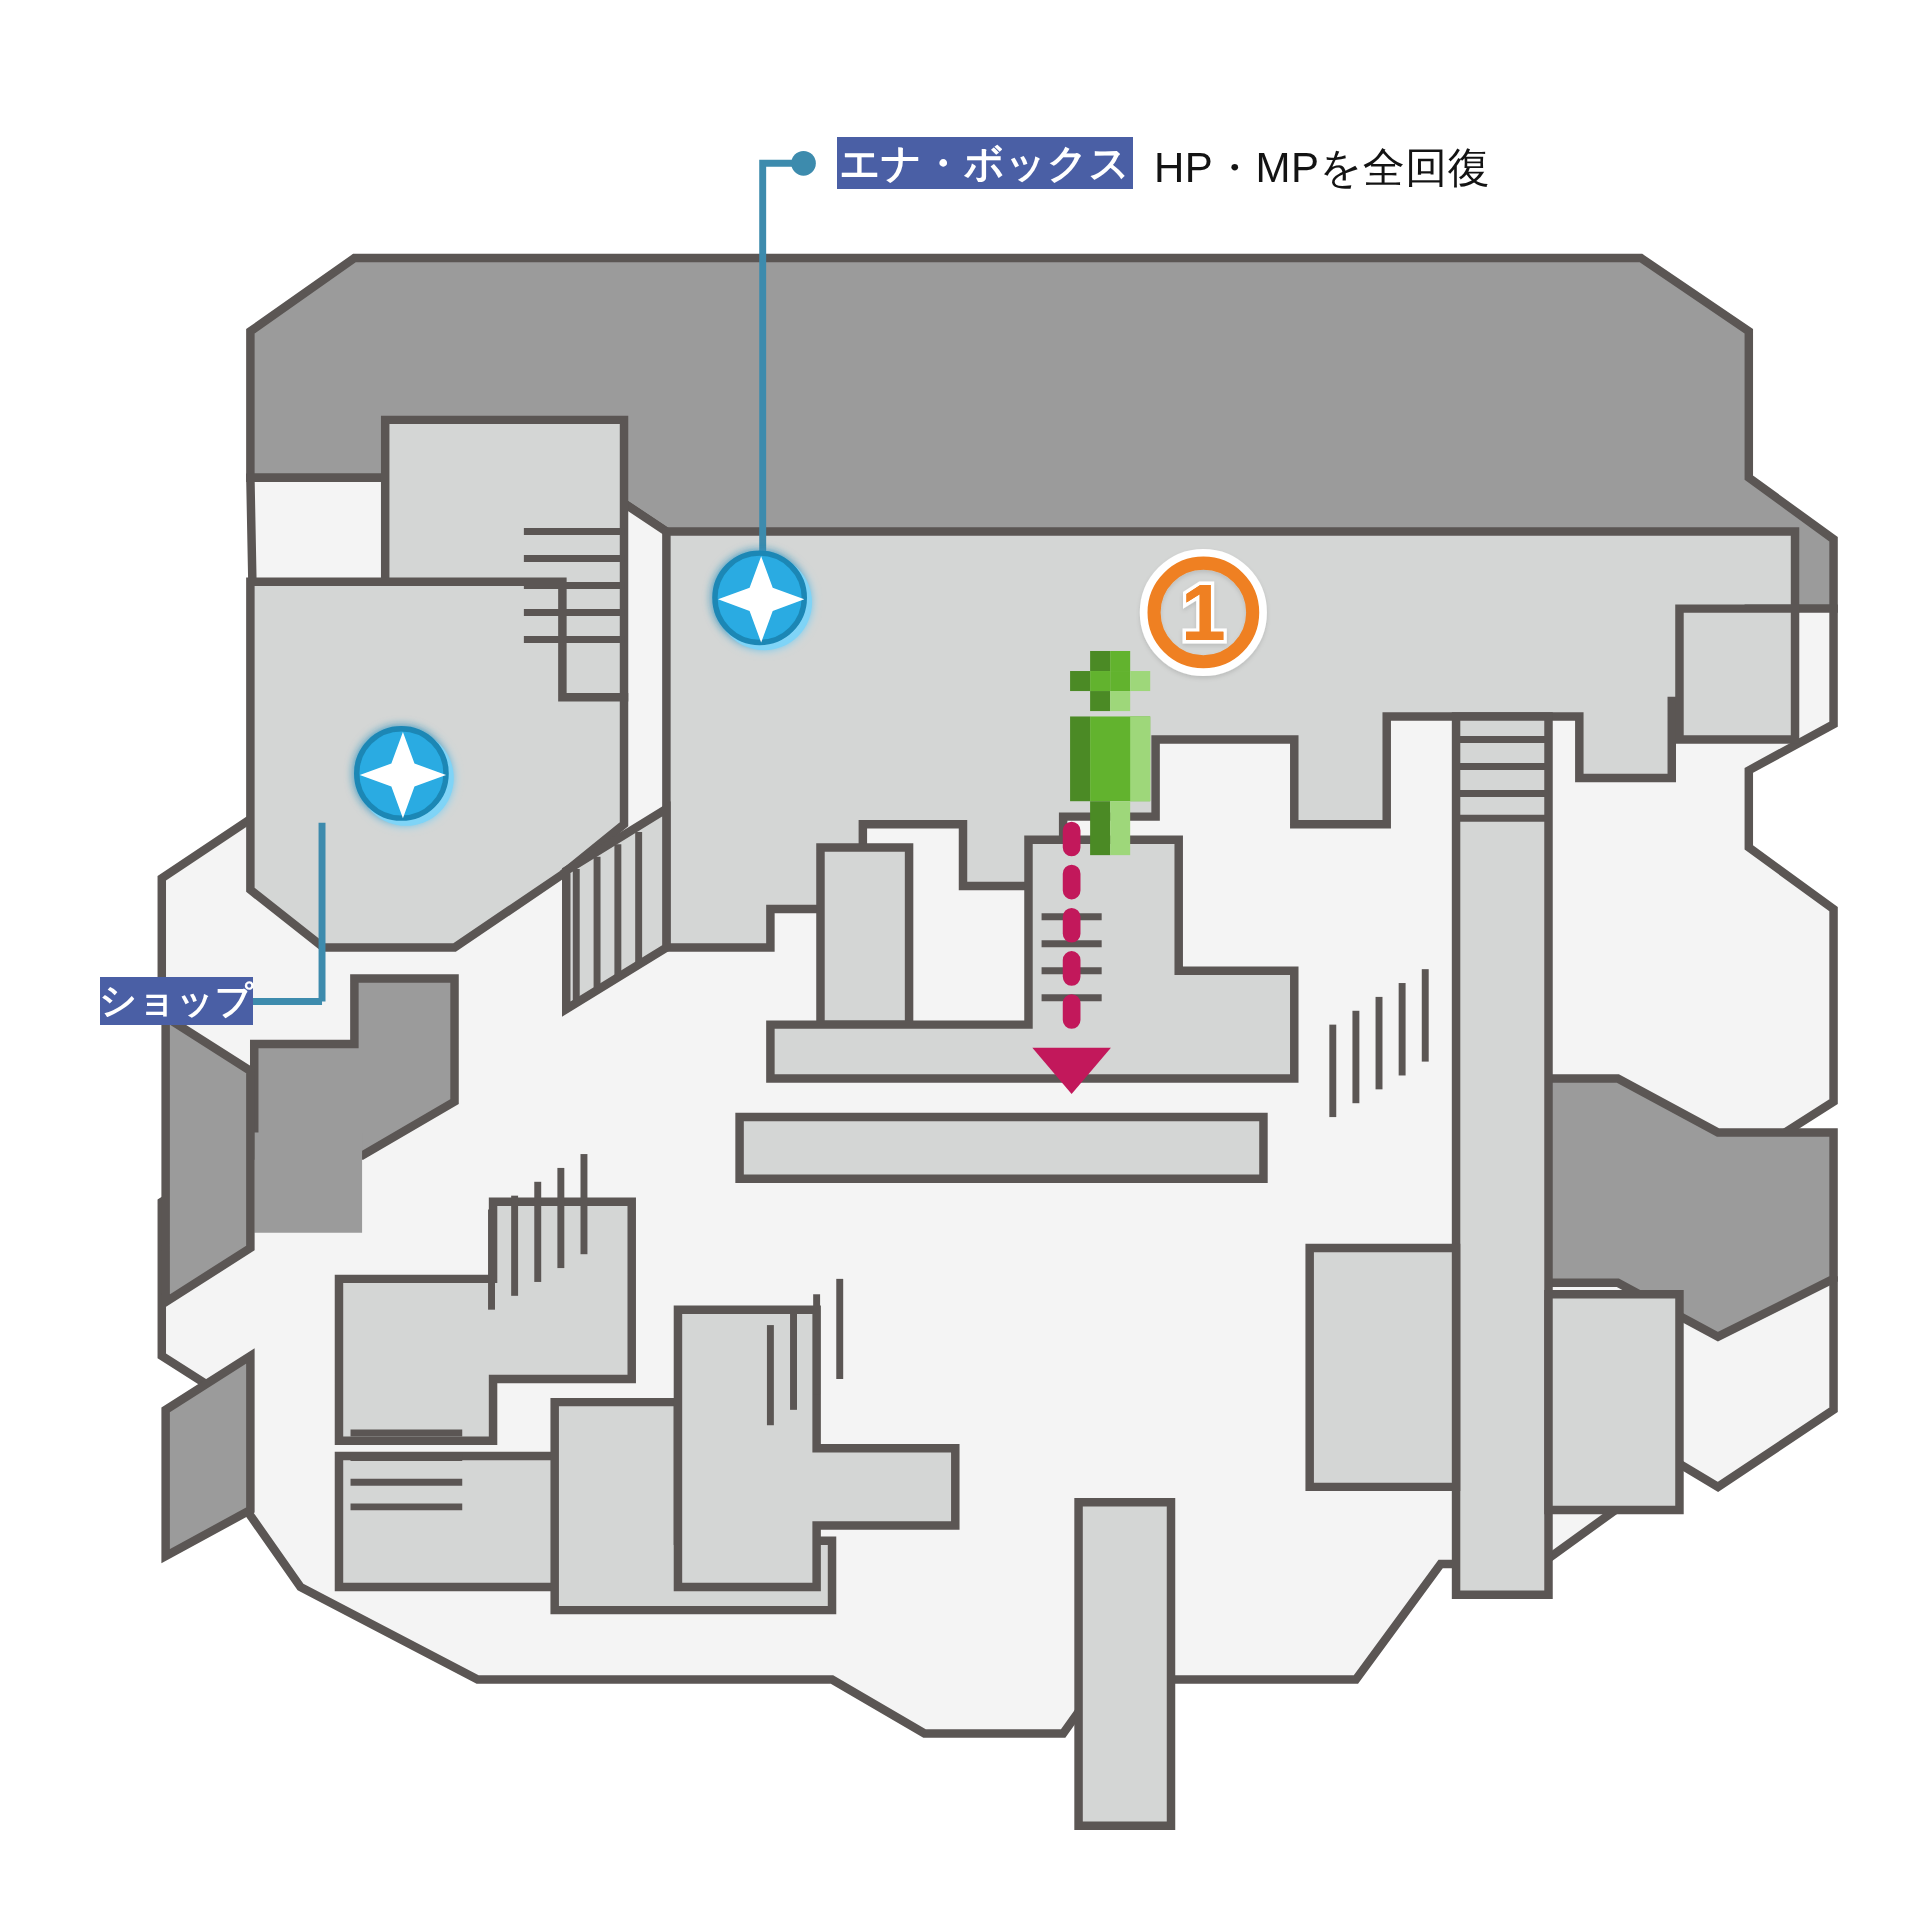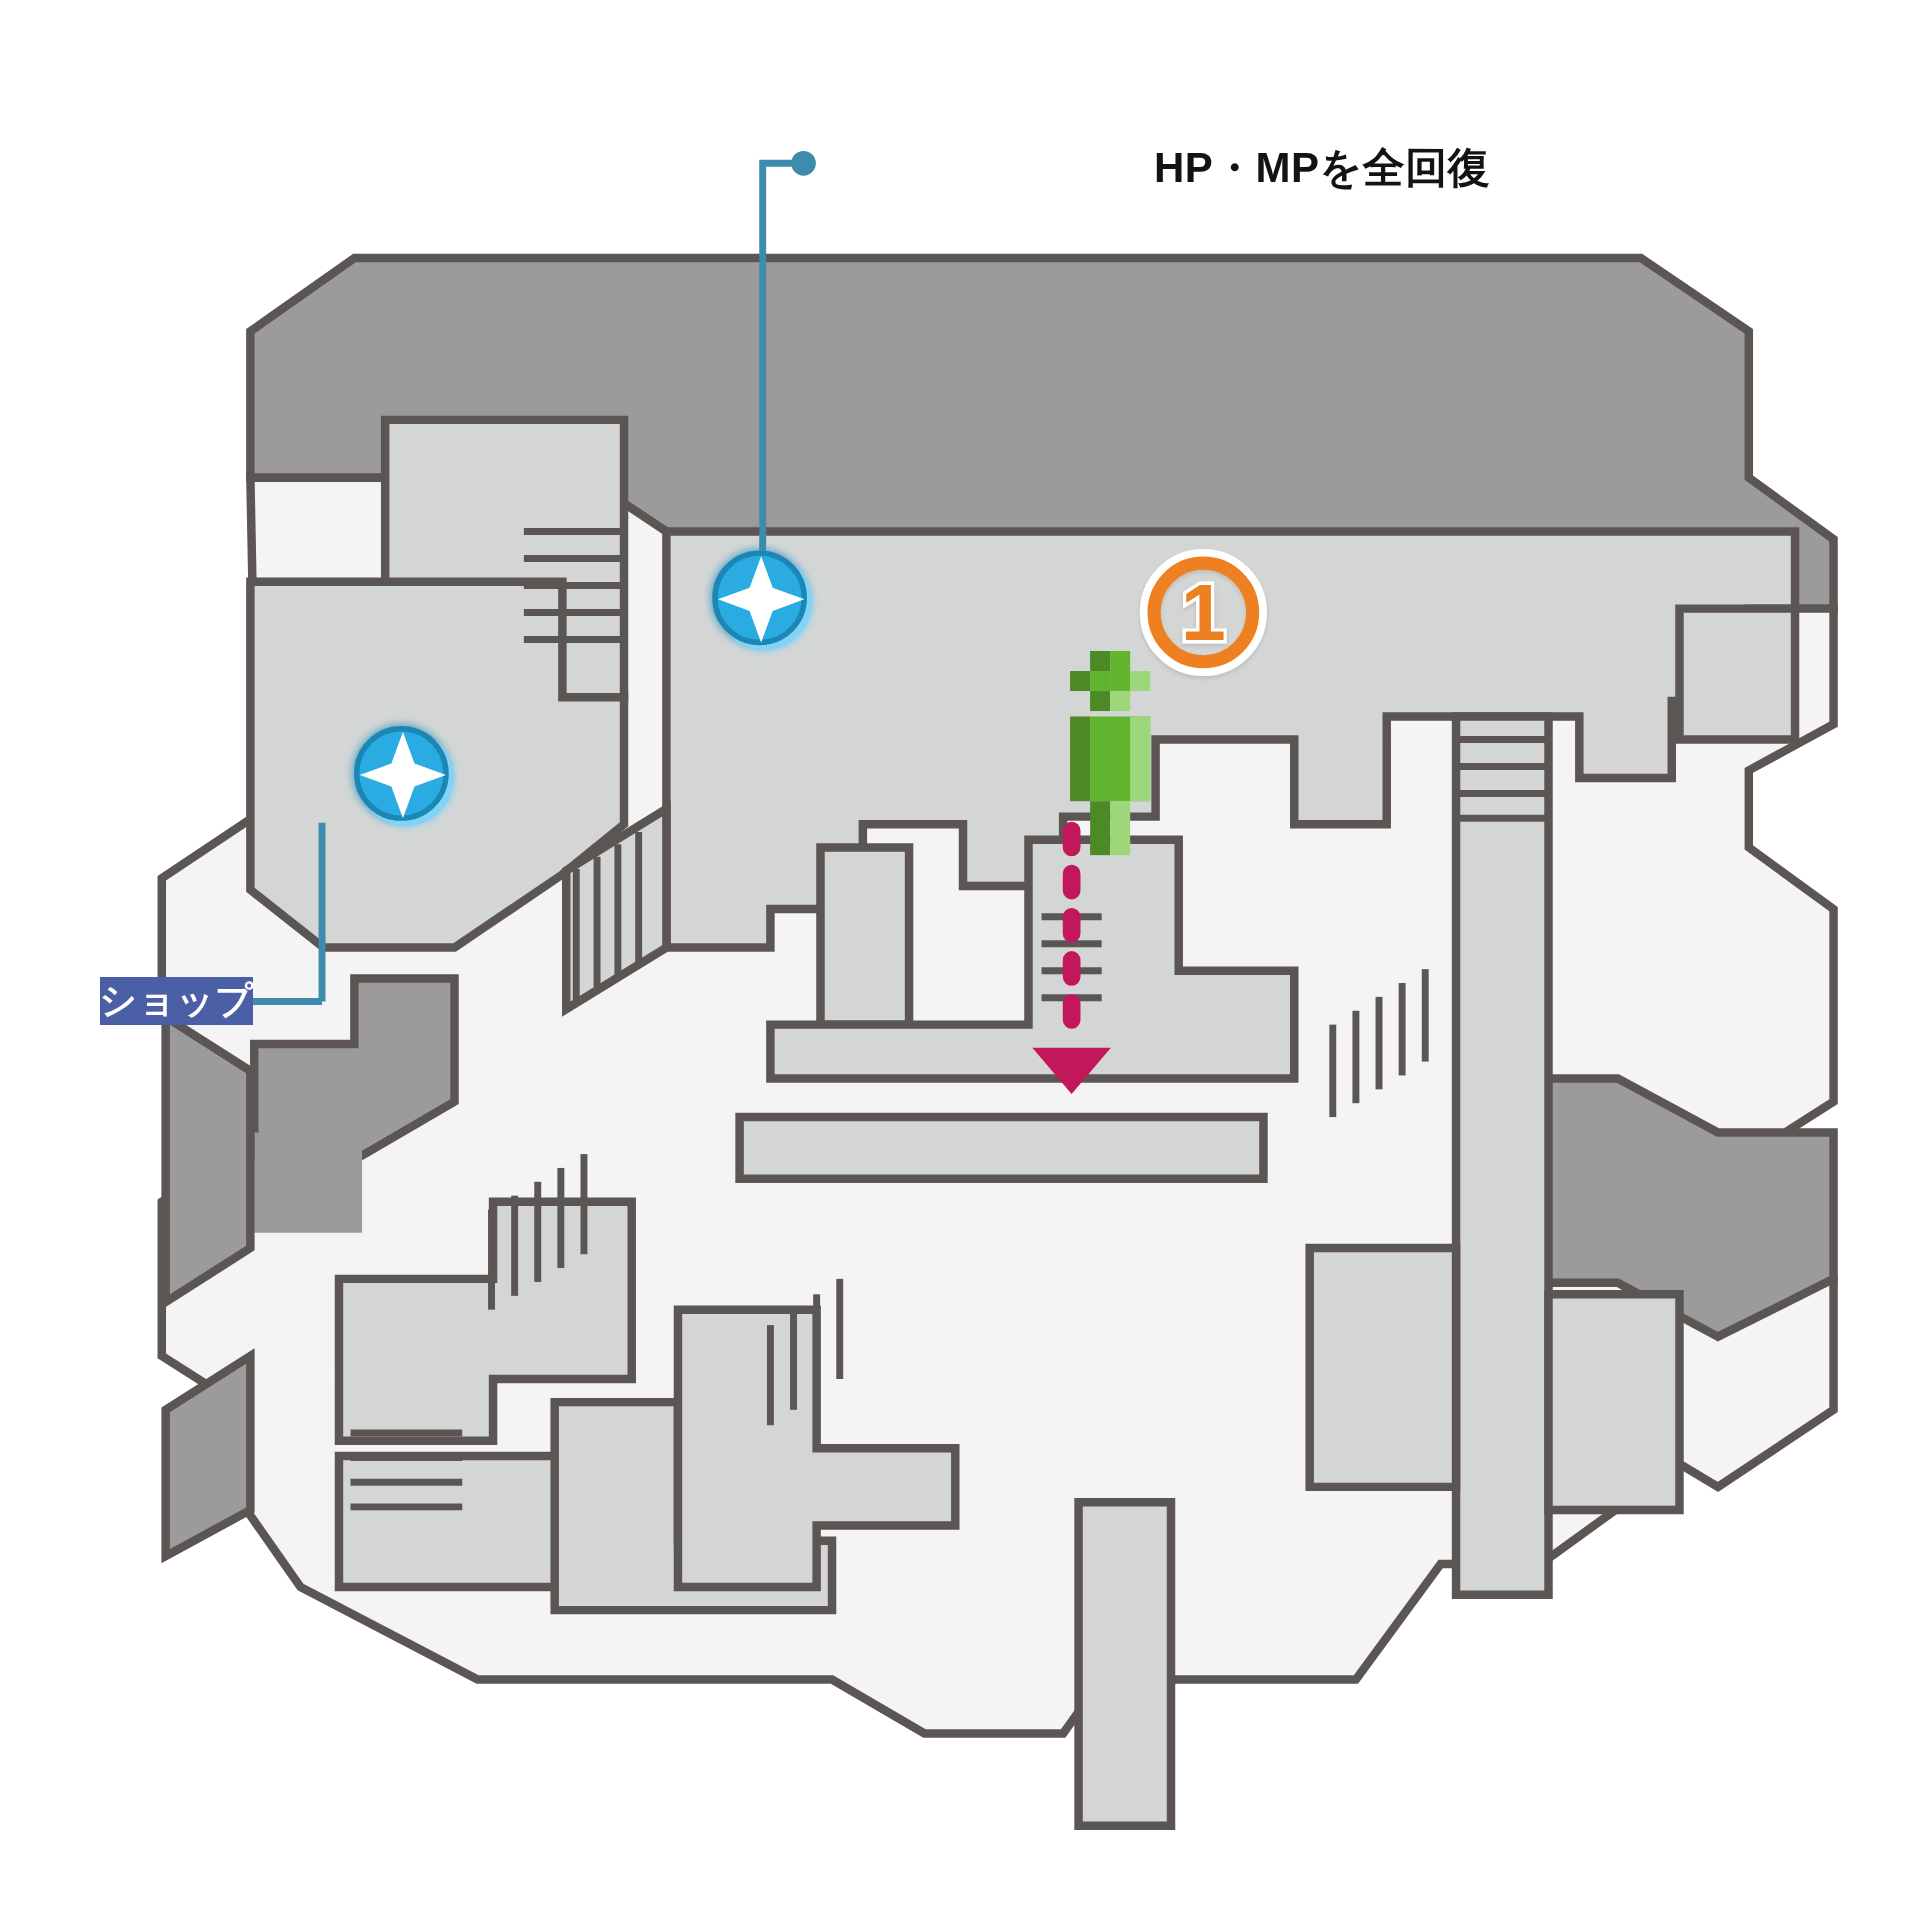--- a/index.html
+++ b/index.html
@@ -57,21 +57,21 @@
     width: 153px;
     height: 48px;
     font-size: 37px;
   }
 
   #desc-enabox {
     position: absolute;
     left: 1154px;
     top: 140px;
     font-size: 42px;
-    font-weight: bold;
+    font-weight: normal;
     color: #131313;
     white-space: nowrap;
     letter-spacing: 0.01em;
   }
 </style>
 </head>
 <body>
 
 <div id="map-root">
 
@@ -270,19 +270,20 @@
       <text x="1562" y="795" text-anchor="middle" dominant-baseline="central" font-family="Liberation Sans, DejaVu Sans, sans-serif" font-size="104" font-weight="bold" fill="#ef8021">1</text>
     </g>
 
     <g>
       <line x1="1391" y1="1078" x2="1391" y2="1345" stroke="#c2185b" stroke-width="23" stroke-linecap="round" stroke-dasharray="22 34"></line>
       <path d="M 1340,1360 L 1442,1360 L 1391,1420 Z" fill="#c2185b"></path>
     </g>
 
   </svg>
 
+  <div class="callout-label" id="label-enabox">エナ・ボックス</div>
 
   <div id="desc-enabox">HP・MPを全回復</div>
 
   <div class="callout-label" id="label-shop">ショップ</div>
 
 </div>
 
 
 </body></html>

